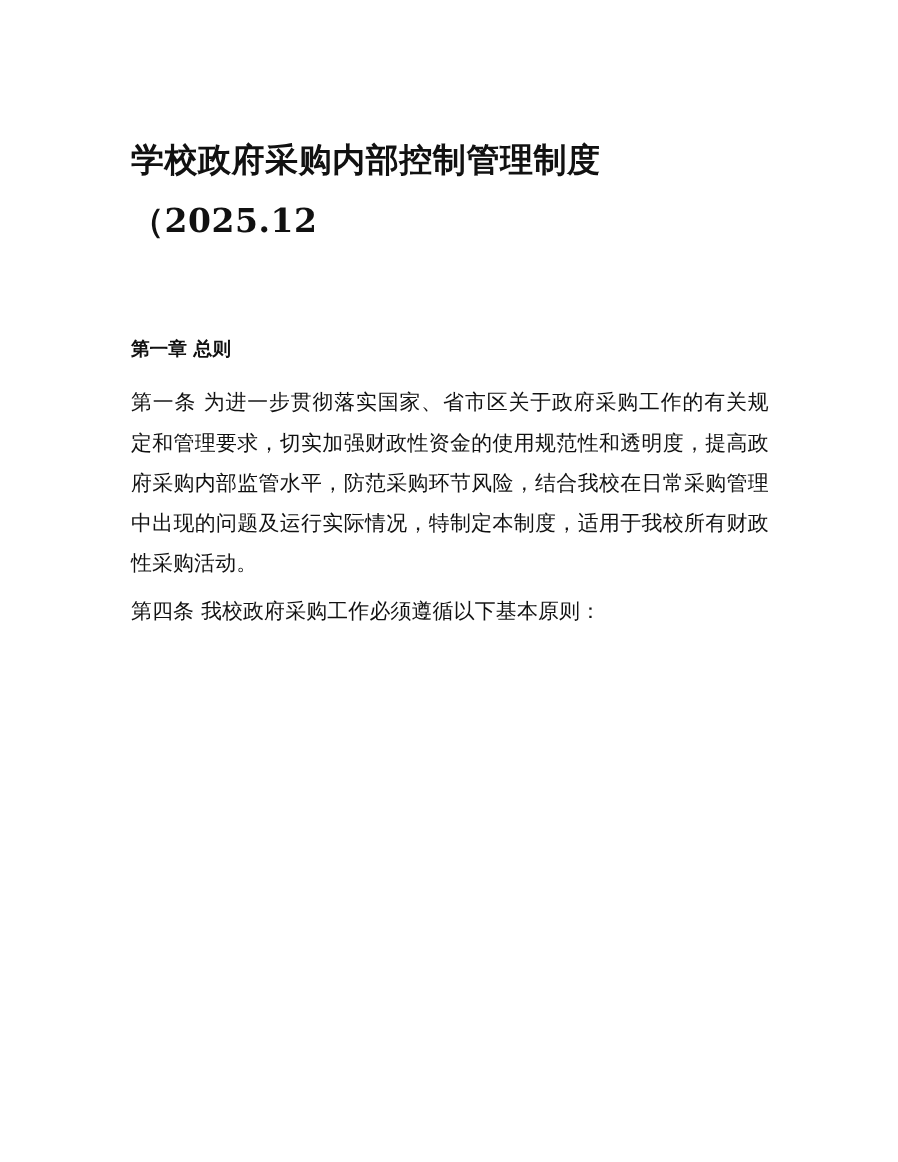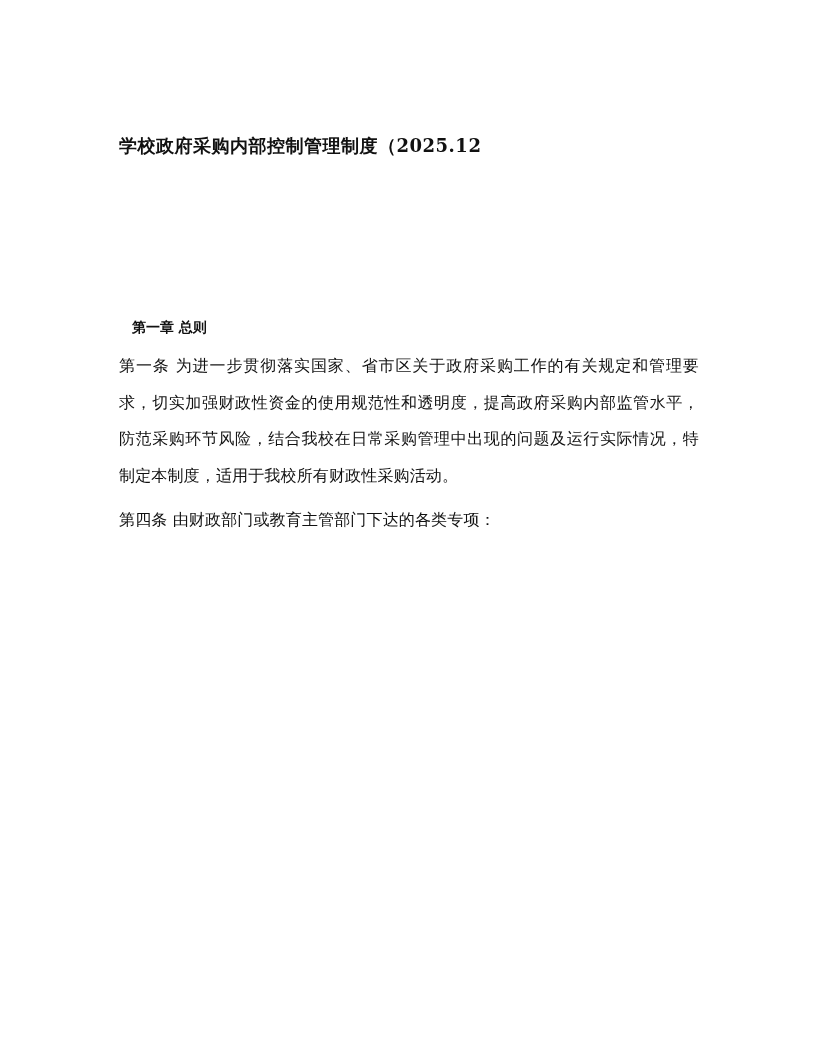--- a/index.html
+++ b/index.html
@@ -1,29 +1,29 @@
 <!DOCTYPE html>
 <html><head>
 <meta charset="utf-8">
 <style>
   html, body { margin: 0; padding: 0; background: #ffffff; }
   body { width: 816px; height: 1056px; position: relative; overflow: hidden;
          font-family: "DejaVu Serif", "Liberation Serif", serif; color: #111; }
   .page { position: absolute; left: 119px; top: 118px; width: 580px; }
-  .title { font-size: 18px; font-weight: bold; line-height: 56px; margin: 0;
+  .title { font-size: 30px; font-weight: bold; line-height: 56px; margin: 0;
            letter-spacing: 0.5px; color: #111; }
-  .chapter { font-size: 14px; font-weight: bold; margin: 13px; position: absolute; top: 188px; left: 0; }
+  .chapter { font-size: 17px; font-weight: bold; margin: 0; position: absolute; top: 188px; left: 0; }
   .body { position: absolute; top: 230px; left: 0; width: 580px; }
-  .para { font-size: 16px; line-height: 36.6px; margin: 0 0 7.5px 0; text-align: justify; letter-spacing: 0.15px; }
+  .para { font-size: 19px; line-height: 36.6px; margin: 0 0 7.5px 0; text-align: justify; letter-spacing: 0.15px; }
 </style>
 </head>
 <body>
 
 <div class="page">
   <h1 class="title">
     <div>学校政府采购内部控制管理制度（2025.12</div>
   </h1>
   <h2 class="chapter">第一章 总则</h2>
   <div class="body">
     <p class="para">第一条 为进一步贯彻落实国家、省市区关于政府采购工作的有关规定和管理要求，切实加强财政性资金的使用规范性和透明度，提高政府采购内部监管水平，防范采购环节风险，结合我校在日常采购管理中出现的问题及运行实际情况，特制定本制度，适用于我校所有财政性采购活动。</p>
-    <p class="para">第四条 由财政部门或教育主管部门下达的各类专项：</p>
+    <p class="para">第四条 我校政府采购工作必须遵循以下基本原则：</p>
   </div>
 </div>
 
 </body></html>

